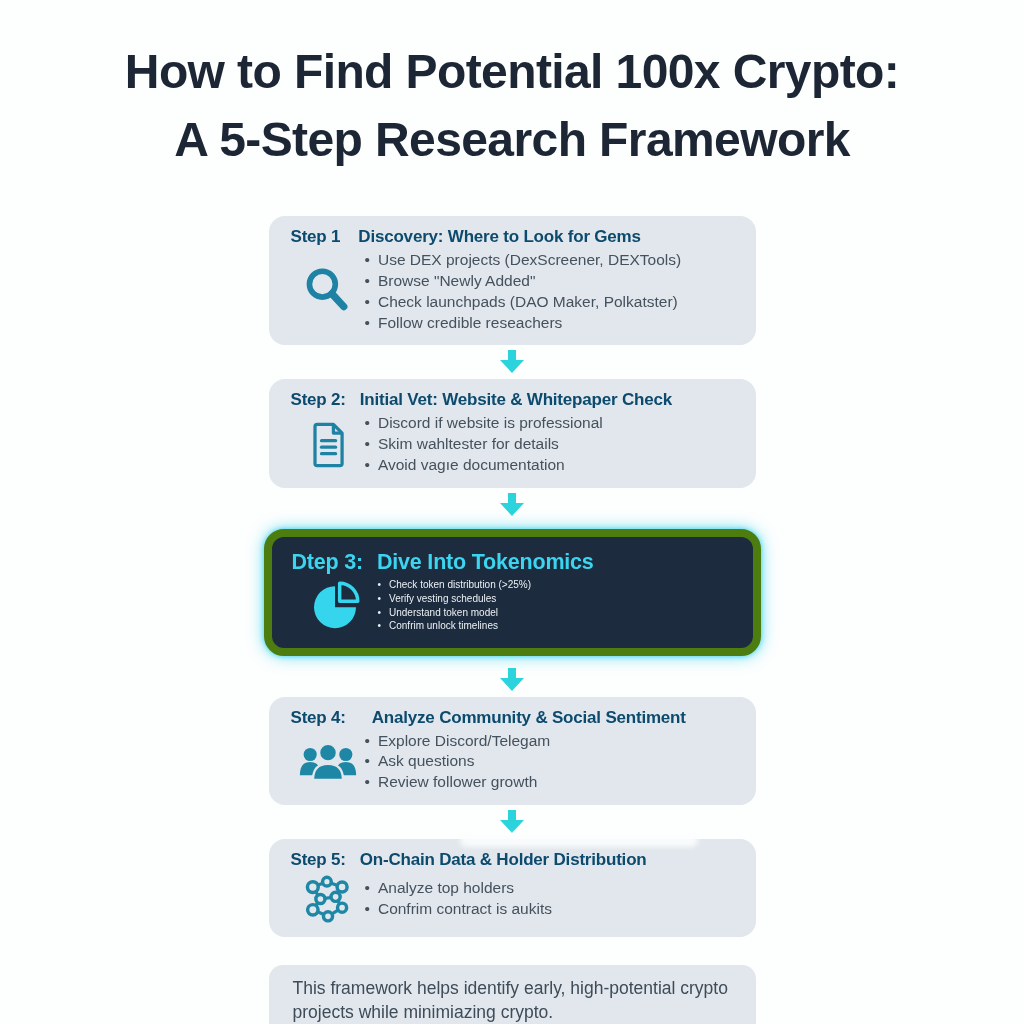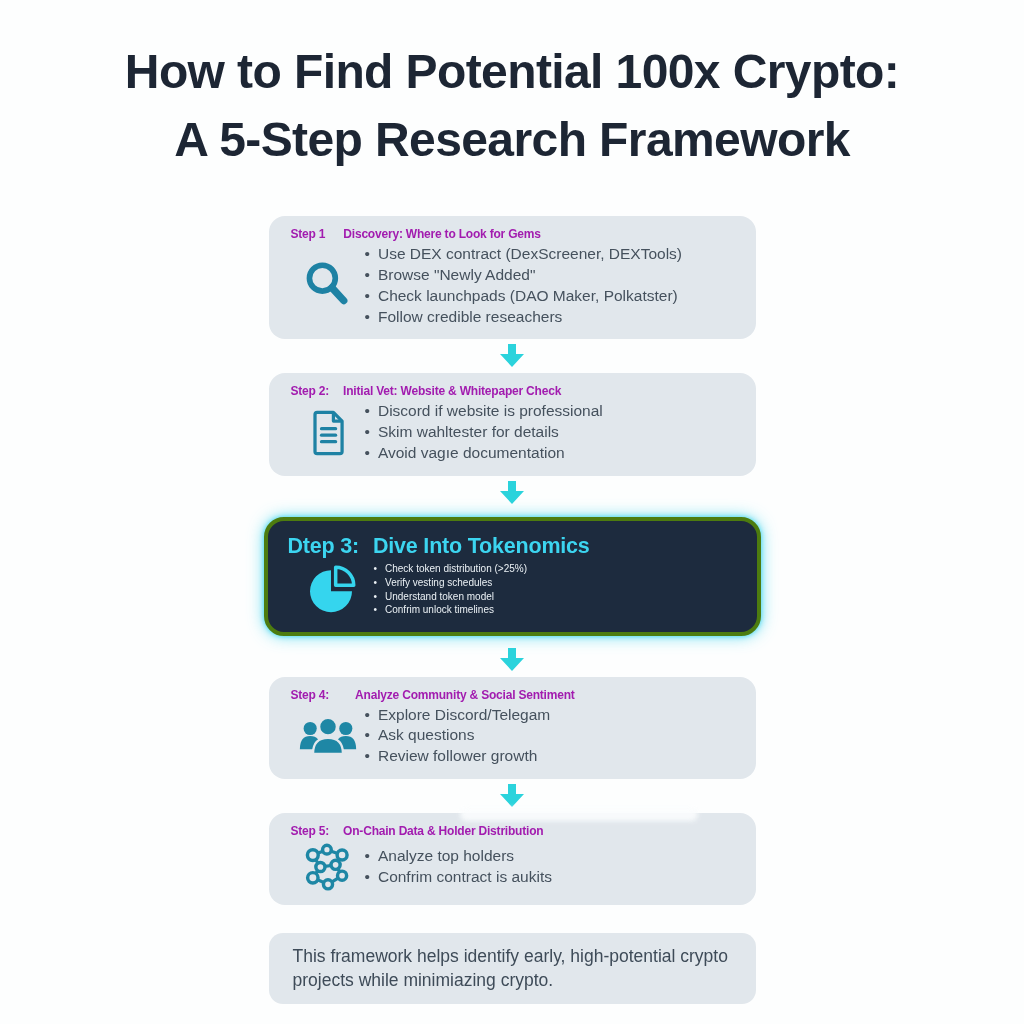--- a/index.html
+++ b/index.html
@@ -17,28 +17,28 @@
     margin:0 0 42px 0;
   }
   .flow{width:487px;margin:0 auto;position:relative;}
   .step-box{
     background:#e1e7ec;border-radius:16px;
     padding:11px 20px 12px 22px;
     position:relative;z-index:1;
   }
   .step-box.dark{
     background:#1d2b3e;
-    border:4px solid #4d7c0f;border-radius:20px;
+    border:8px solid #4d7c0f;border-radius:20px;
     box-shadow:0 0 16px rgba(56,212,238,0.75),0 0 5px rgba(56,212,238,0.9);
     margin:7px -5px;
     padding:13px 18px 14px 20px;
   }
   .step-header{
-    font-weight:bold;font-size:12px;letter-spacing:-0.2px;
-    color:#a21caf;white-space:nowrap;
+    font-weight:bold;font-size:17px;letter-spacing:-0.2px;
+    color:#0c4a6e;white-space:nowrap;
   }
   .dark .step-header{color:#3cd5f0;font-size:21.5px;}
   .step-label{margin-right:14px;}
   .box-1 .step-label{margin-right:18px;}
   .box-4 .step-label{margin-right:26px;}
   .step-body{display:flex;align-items:center;margin-top:3px;}
   .icon-cell{flex:0 0 74px;display:flex;align-items:center;justify-content:center;}
   .dark .icon-cell{flex:0 0 86px;}
   ul.bullets{list-style:none;margin:0;padding:0;font-size:15.5px;line-height:1.34;color:#45515d;}
   .dark ul.bullets{color:#ebf1f5;font-size:10px;line-height:1.38;}
@@ -72,21 +72,21 @@
         <span class="step-label">Step 1</span><span>Discovery: Where to Look for Gems</span>
       </div>
       <div class="step-body">
         <div class="icon-cell">
           <svg width="54" height="54" viewBox="0 0 48 48">
             <circle cx="19" cy="17" r="11.5" fill="none" stroke="#1e82a4" stroke-width="5"></circle>
             <line x1="27.5" y1="25.5" x2="38" y2="37" stroke="#1e82a4" stroke-width="6.5" stroke-linecap="round"></line>
           </svg>
         </div>
         <ul class="bullets">
-          <li>Use DEX contract (DexScreener, DEXTools)</li>
+          <li>Use DEX projects (DexScreener, DEXTools)</li>
           <li>Browse "Newly Added"</li>
           <li>Check launchpads (DAO Maker, Polkatster)</li>
           <li>Follow credible reseachers</li>
         </ul>
       </div>
     </section>
 
     <div class="arrow-row">
       <svg width="26" height="24" viewBox="0 0 26 24">
         <path d="M9 0 h8 v10 h8 L13 23 L1 10 h8 Z" fill="#2bd3dc"></path>

